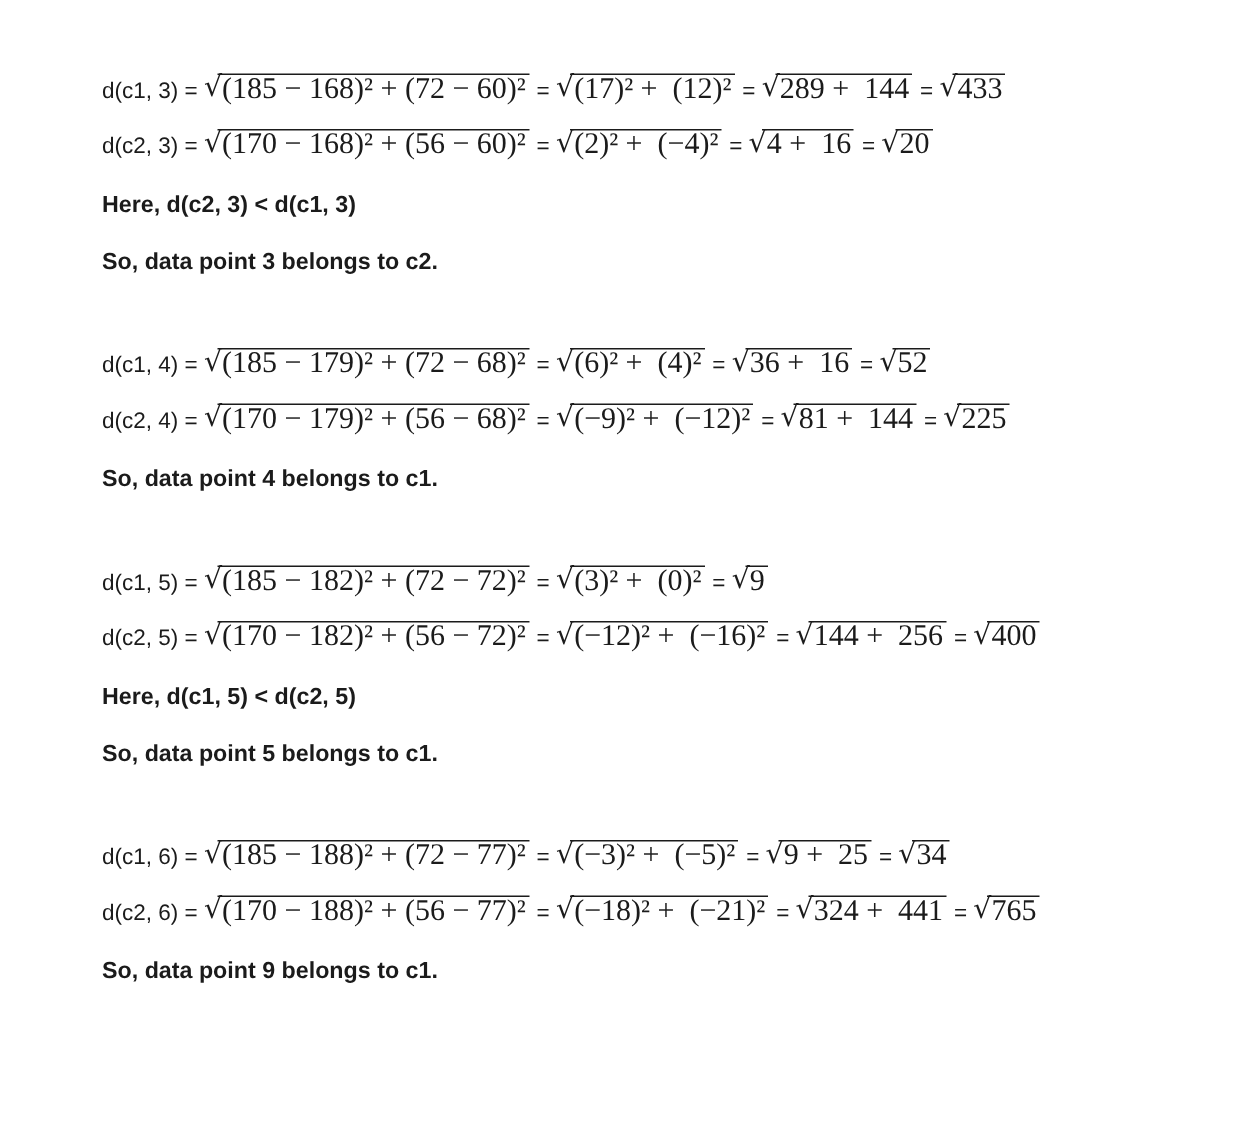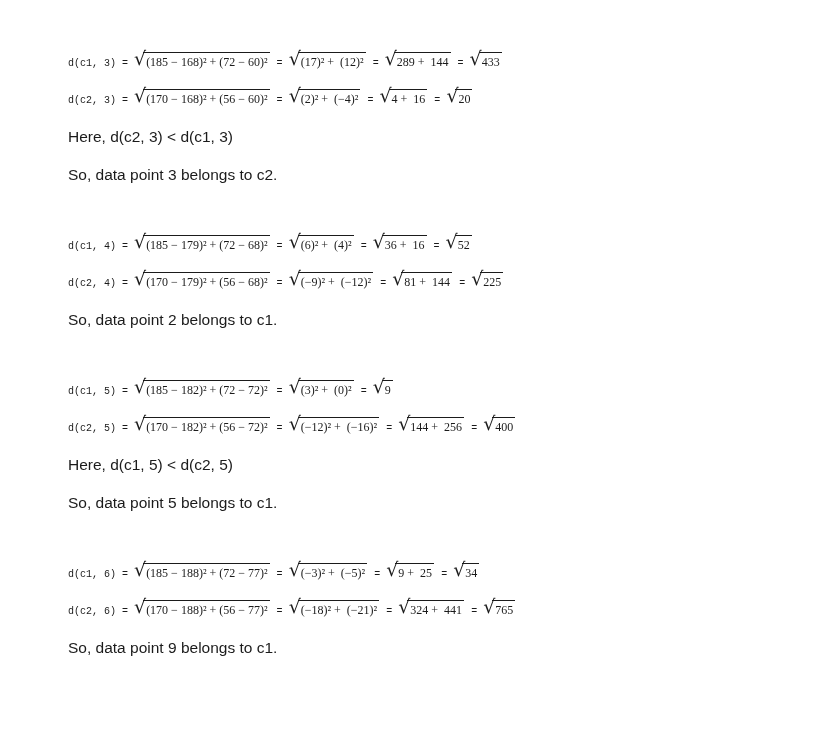--- a/index.html
+++ b/index.html
@@ -22,71 +22,72 @@
     margin: 0 0 44px 0;
   }
   .formula-line {
     white-space: pre;
     height: 26px;
     line-height: 26px;
     margin: 0 0 11px 0;
     font-size: 15.5px;
   }
   .formula-line .plain {
-    font-family: Liberation Mono, monospace;
-    font-size: 10px;
+    font-family: Liberation Sans, sans-serif;
+    font-size: 15px;
   }
   .sqrt {
     white-space: pre;
   }
   .sqrt-sign {
     font-family: "DejaVu Sans", sans-serif;
     font-size: 19px;
     position: relative;
     top: -1.5px;
     margin-right: -2px;
   }
   .sqrt-body {
     display: inline-block;
     position: relative;
     font-family: "Liberation Serif", serif;
-    font-size: 12px;
+    font-size: 20px;
     line-height: 26px;
     padding: 0 3px 0 2px;
   }
   .sqrt-body::before {
     content: "";
     position: absolute;
     left: -1px;
     right: 1px;
     top: 3px;
     border-top: 1.4px solid #1b1b1b;
   }
   .text-line {
     font-size: 15.5px;
     line-height: 20px;
     margin: 18px 0 0 0;
+    font-weight: bold;
   }
   .text-line + .text-line {
   }
 </style>
 </head>
 <body>
 
 <main id="doc">
     <section class="block">
       <div class="formula-line"><span class="plain">d(c1, 3) = </span><span class="sqrt"><span class="sqrt-sign">√</span><span class="sqrt-body">(185 − 168)² + (72 − 60)²</span></span><span class="plain"> = </span><span class="sqrt"><span class="sqrt-sign">√</span><span class="sqrt-body">(17)² +  (12)²</span></span><span class="plain"> = </span><span class="sqrt"><span class="sqrt-sign">√</span><span class="sqrt-body">289 +  144</span></span><span class="plain"> = </span><span class="sqrt"><span class="sqrt-sign">√</span><span class="sqrt-body">433</span></span></div>
       <div class="formula-line"><span class="plain">d(c2, 3) = </span><span class="sqrt"><span class="sqrt-sign">√</span><span class="sqrt-body">(170 − 168)² + (56 − 60)²</span></span><span class="plain"> = </span><span class="sqrt"><span class="sqrt-sign">√</span><span class="sqrt-body">(2)² +  (−4)²</span></span><span class="plain"> = </span><span class="sqrt"><span class="sqrt-sign">√</span><span class="sqrt-body">4 +  16</span></span><span class="plain"> = </span><span class="sqrt"><span class="sqrt-sign">√</span><span class="sqrt-body">20</span></span></div>
       <div class="text-line">Here, d(c2, 3) &lt; d(c1, 3)</div>
       <div class="text-line">So, data point 3 belongs to c2.</div>
     </section>
     <section class="block">
       <div class="formula-line"><span class="plain">d(c1, 4) = </span><span class="sqrt"><span class="sqrt-sign">√</span><span class="sqrt-body">(185 − 179)² + (72 − 68)²</span></span><span class="plain"> = </span><span class="sqrt"><span class="sqrt-sign">√</span><span class="sqrt-body">(6)² +  (4)²</span></span><span class="plain"> = </span><span class="sqrt"><span class="sqrt-sign">√</span><span class="sqrt-body">36 +  16</span></span><span class="plain"> = </span><span class="sqrt"><span class="sqrt-sign">√</span><span class="sqrt-body">52</span></span></div>
       <div class="formula-line"><span class="plain">d(c2, 4) = </span><span class="sqrt"><span class="sqrt-sign">√</span><span class="sqrt-body">(170 − 179)² + (56 − 68)²</span></span><span class="plain"> = </span><span class="sqrt"><span class="sqrt-sign">√</span><span class="sqrt-body">(−9)² +  (−12)²</span></span><span class="plain"> = </span><span class="sqrt"><span class="sqrt-sign">√</span><span class="sqrt-body">81 +  144</span></span><span class="plain"> = </span><span class="sqrt"><span class="sqrt-sign">√</span><span class="sqrt-body">225</span></span></div>
-      <div class="text-line">So, data point 2 belongs to c1.</div>
+      <div class="text-line">So, data point 4 belongs to c1.</div>
     </section>
     <section class="block">
       <div class="formula-line"><span class="plain">d(c1, 5) = </span><span class="sqrt"><span class="sqrt-sign">√</span><span class="sqrt-body">(185 − 182)² + (72 − 72)²</span></span><span class="plain"> = </span><span class="sqrt"><span class="sqrt-sign">√</span><span class="sqrt-body">(3)² +  (0)²</span></span><span class="plain"> = </span><span class="sqrt"><span class="sqrt-sign">√</span><span class="sqrt-body">9</span></span></div>
       <div class="formula-line"><span class="plain">d(c2, 5) = </span><span class="sqrt"><span class="sqrt-sign">√</span><span class="sqrt-body">(170 − 182)² + (56 − 72)²</span></span><span class="plain"> = </span><span class="sqrt"><span class="sqrt-sign">√</span><span class="sqrt-body">(−12)² +  (−16)²</span></span><span class="plain"> = </span><span class="sqrt"><span class="sqrt-sign">√</span><span class="sqrt-body">144 +  256</span></span><span class="plain"> = </span><span class="sqrt"><span class="sqrt-sign">√</span><span class="sqrt-body">400</span></span></div>
       <div class="text-line">Here, d(c1, 5) &lt; d(c2, 5)</div>
       <div class="text-line">So, data point 5 belongs to c1.</div>
     </section>
     <section class="block">
       <div class="formula-line"><span class="plain">d(c1, 6) = </span><span class="sqrt"><span class="sqrt-sign">√</span><span class="sqrt-body">(185 − 188)² + (72 − 77)²</span></span><span class="plain"> = </span><span class="sqrt"><span class="sqrt-sign">√</span><span class="sqrt-body">(−3)² +  (−5)²</span></span><span class="plain"> = </span><span class="sqrt"><span class="sqrt-sign">√</span><span class="sqrt-body">9 +  25</span></span><span class="plain"> = </span><span class="sqrt"><span class="sqrt-sign">√</span><span class="sqrt-body">34</span></span></div>
       <div class="formula-line"><span class="plain">d(c2, 6) = </span><span class="sqrt"><span class="sqrt-sign">√</span><span class="sqrt-body">(170 − 188)² + (56 − 77)²</span></span><span class="plain"> = </span><span class="sqrt"><span class="sqrt-sign">√</span><span class="sqrt-body">(−18)² +  (−21)²</span></span><span class="plain"> = </span><span class="sqrt"><span class="sqrt-sign">√</span><span class="sqrt-body">324 +  441</span></span><span class="plain"> = </span><span class="sqrt"><span class="sqrt-sign">√</span><span class="sqrt-body">765</span></span></div>

